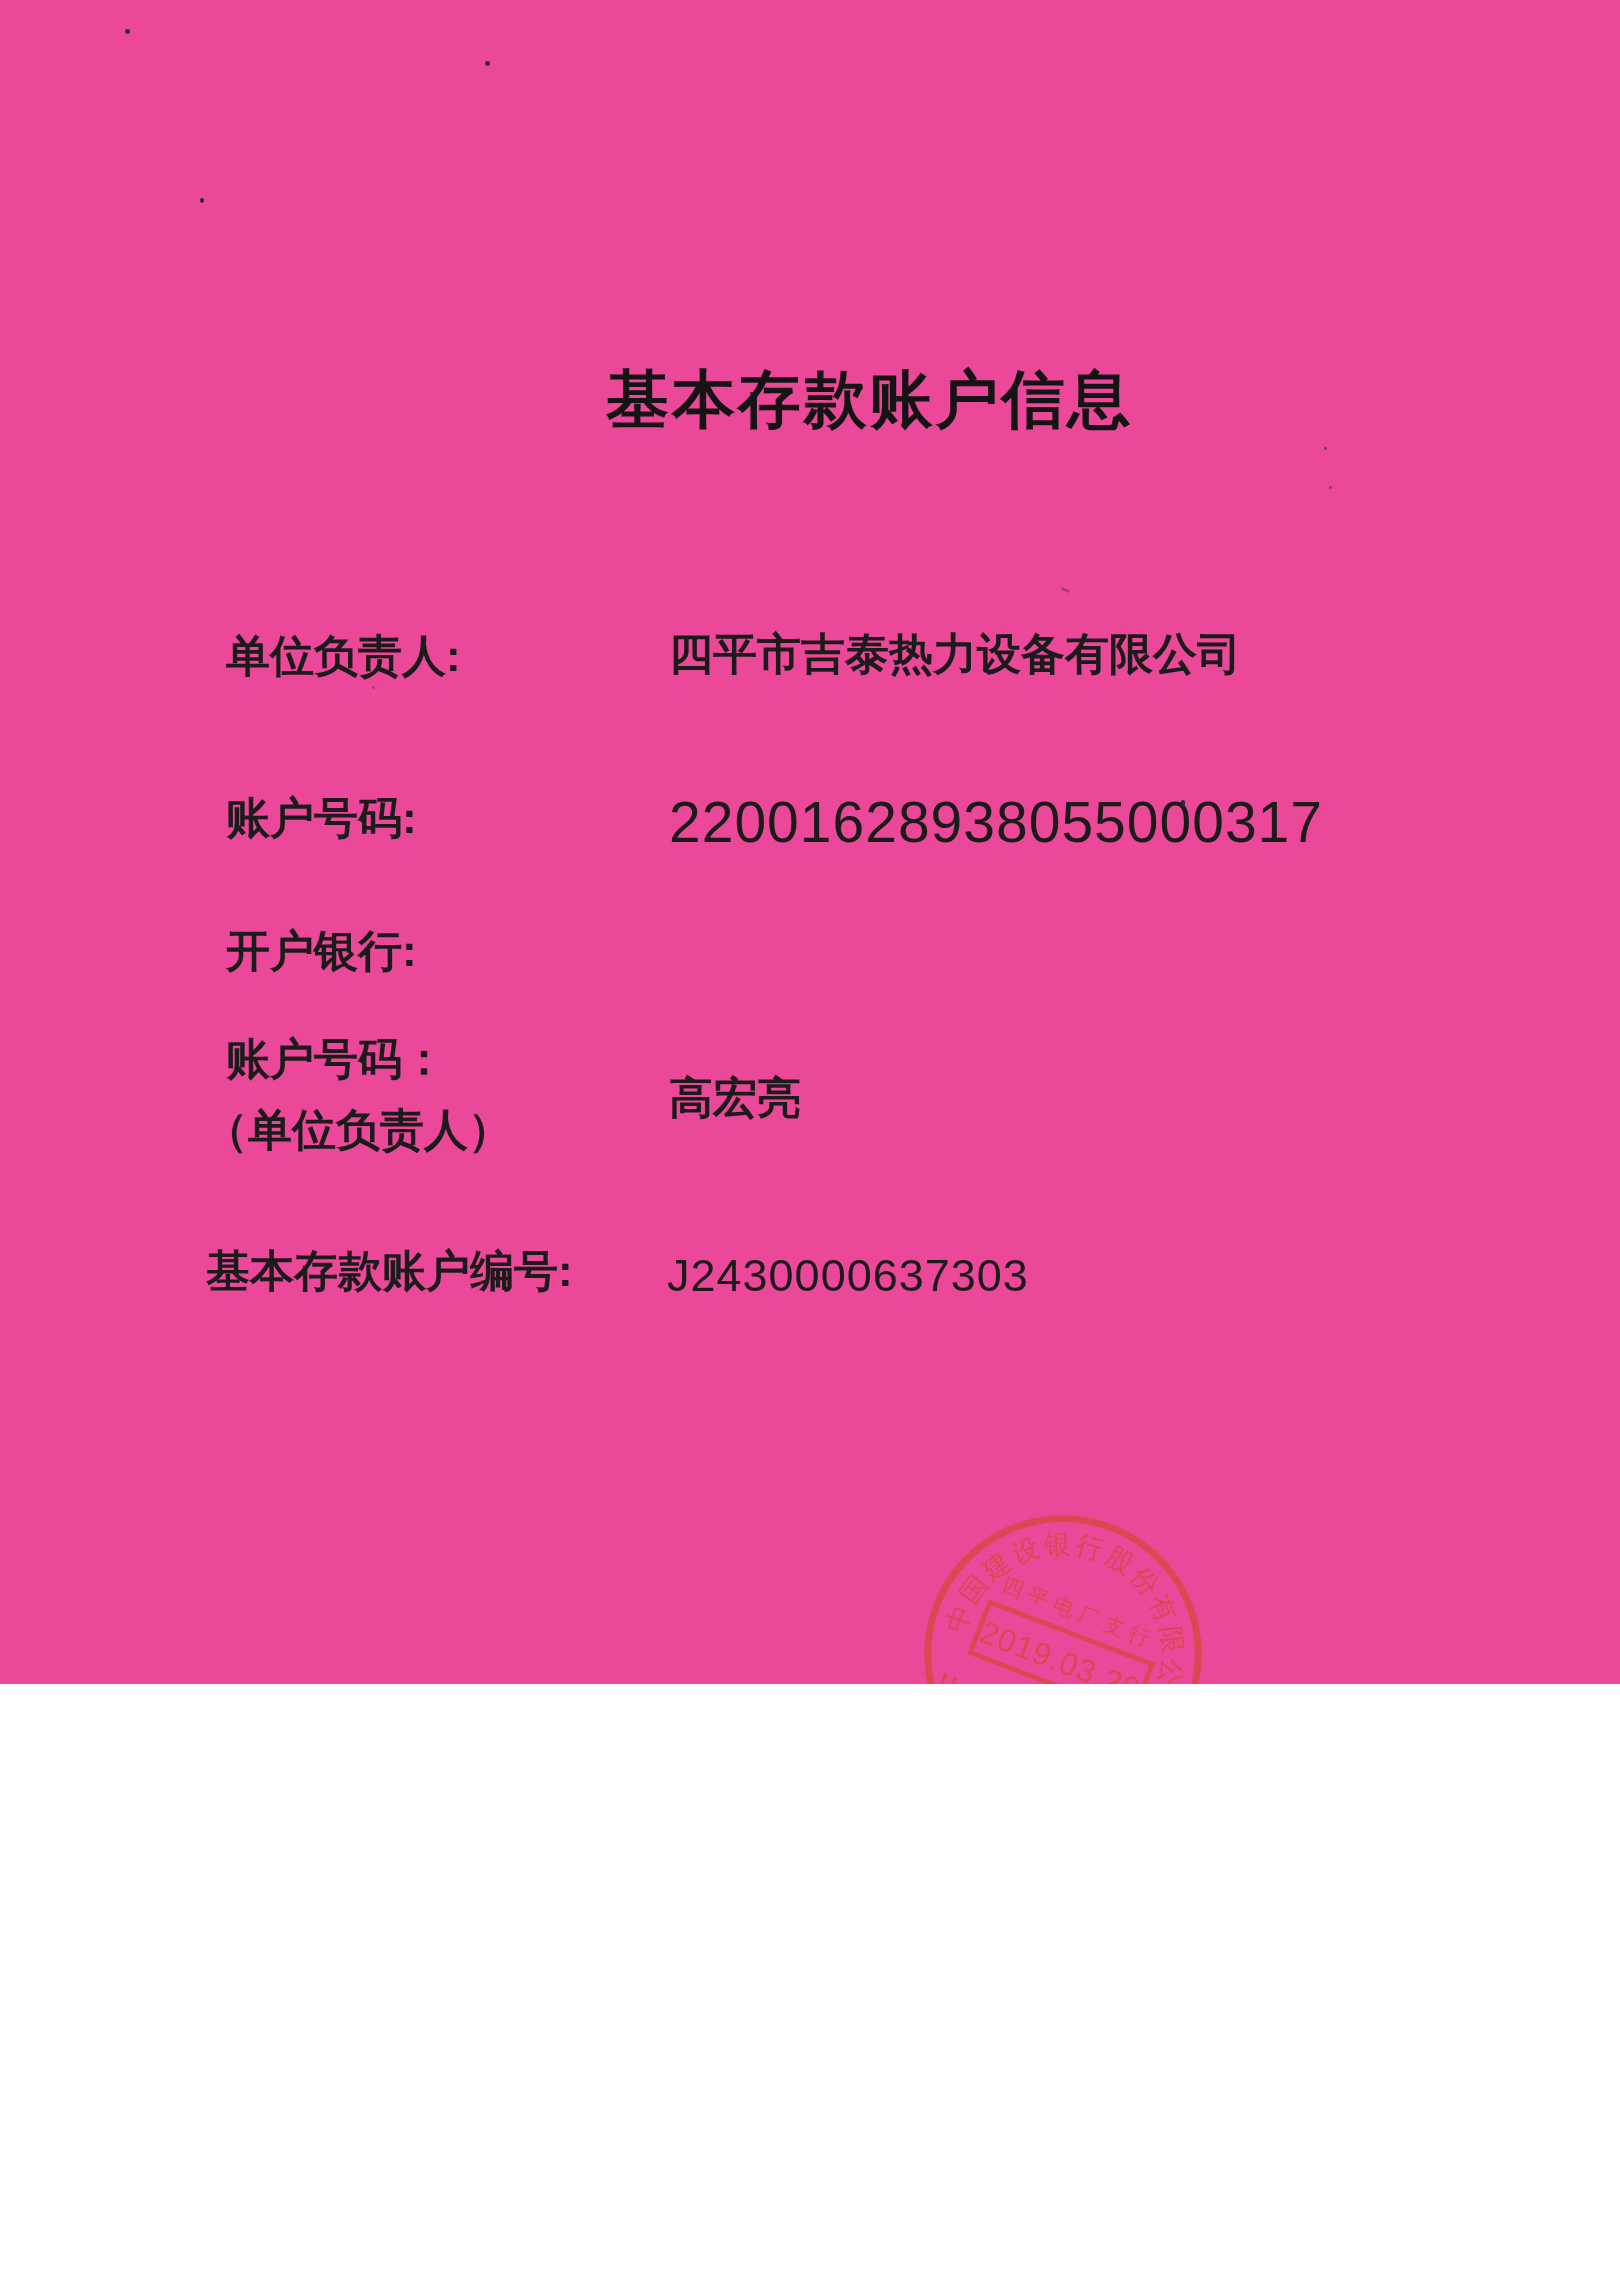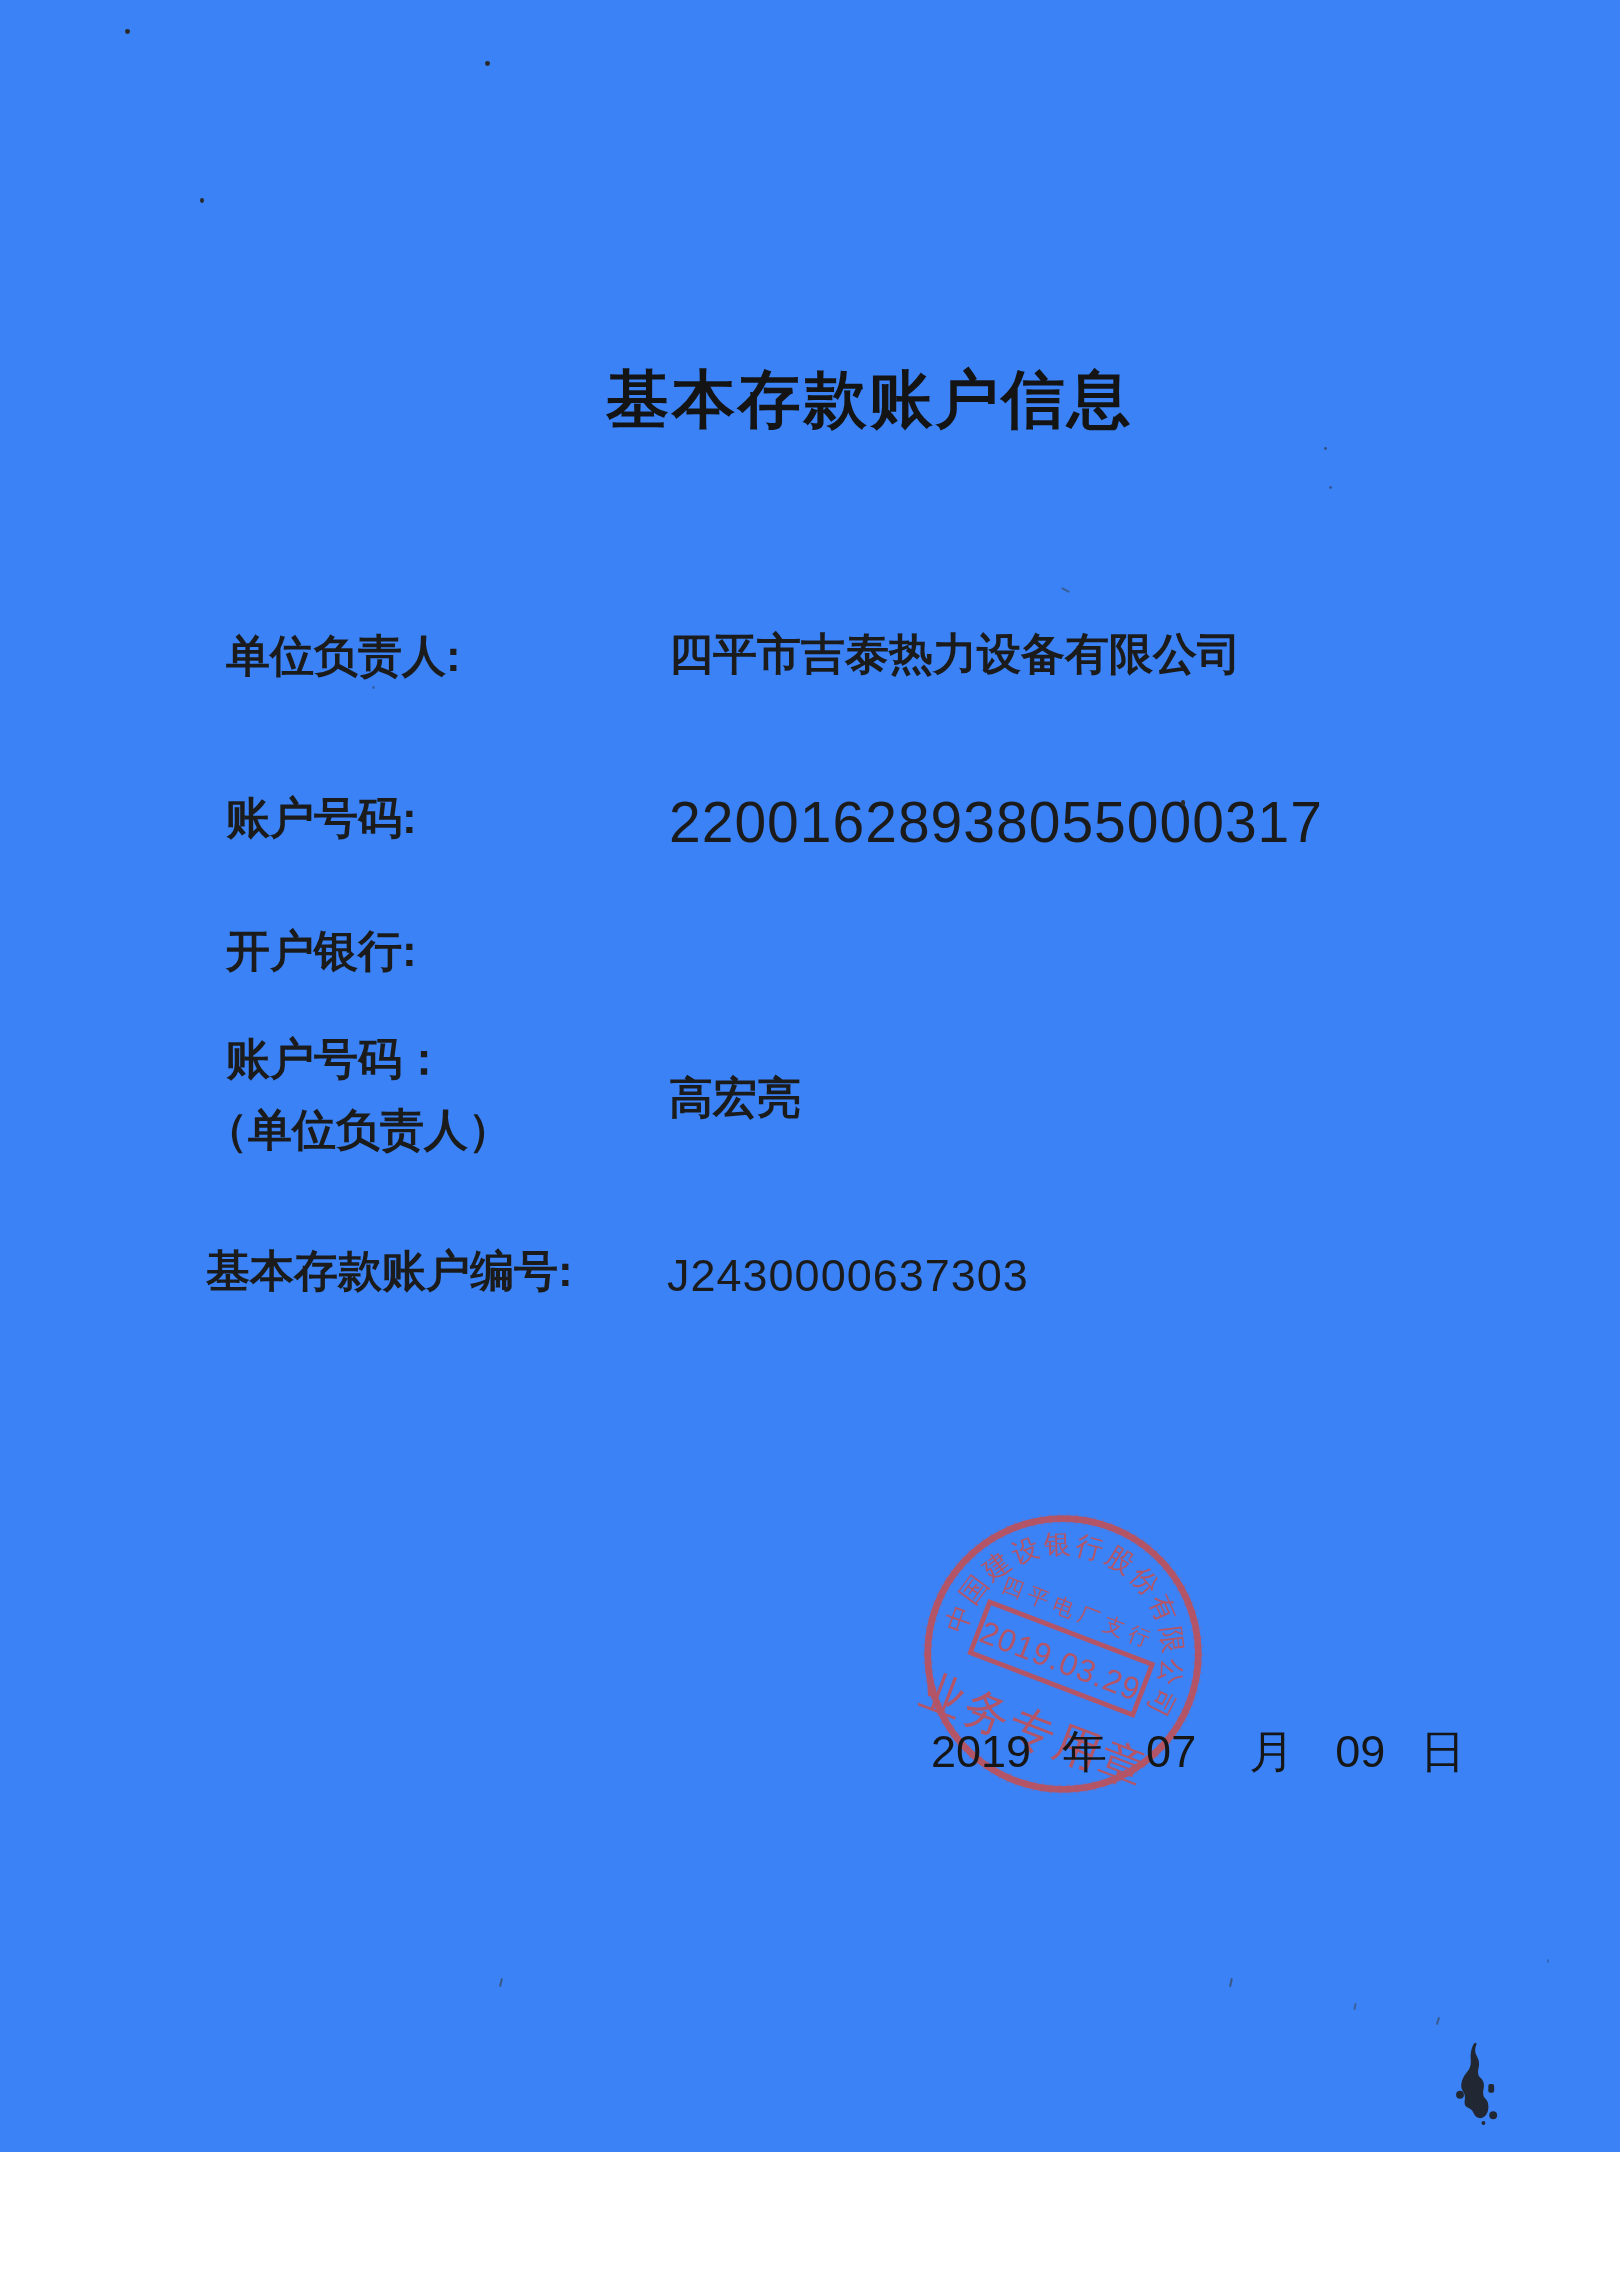--- a/index.html
+++ b/index.html
@@ -1,19 +1,19 @@
 <!DOCTYPE html>
 <html><head>
 <meta charset="utf-8">
 <style>
   html, body { margin:0; padding:0; background:#ffffff; }
   .page {
     position:relative;
-    width:1620px; height:2152px;
-    background:#3b82f6;
+    width:1620px; height:1684px;
+    background:#ec4899;
     overflow:hidden;
     font-family:"Liberation Sans","DejaVu Sans",sans-serif;
     color:#1c1c1c;
   }
   .doc-title {
     position:absolute; left:606px; top:369px;
     font-family:"Liberation Serif","DejaVu Serif",serif;
     font-weight:bold; font-size:63px; letter-spacing:2.9px;
     color:#141414; line-height:1; white-space:nowrap;
   }

